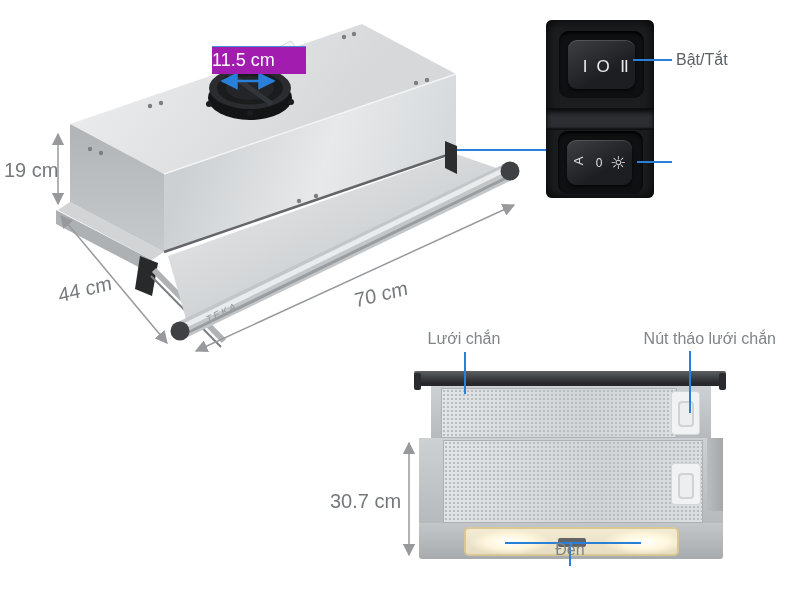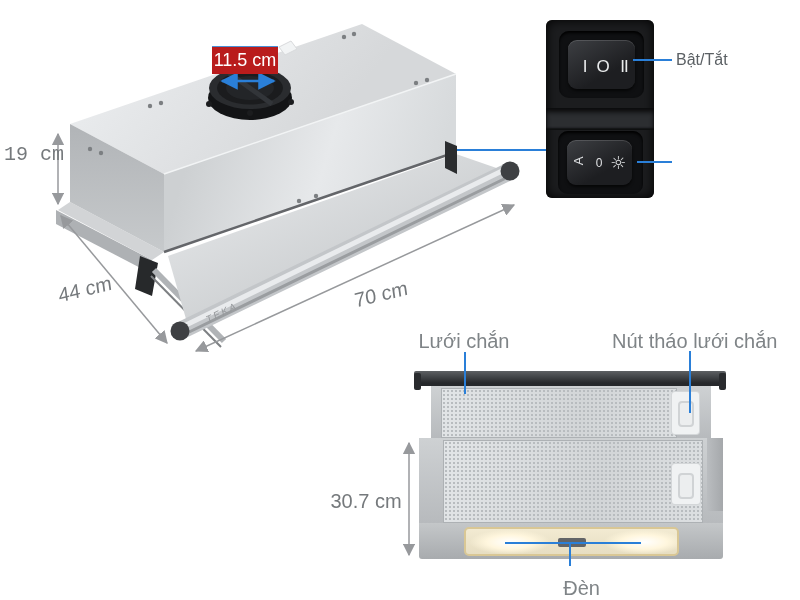--- a/index.html
+++ b/index.html
@@ -2,25 +2,25 @@
 <html><head>
 <meta charset="utf-8">
 <style>
   html,body{margin:0;padding:0;background:#fff;}
   .page{position:relative;width:800px;height:600px;background:#ffffff;overflow:hidden;
         font-family:"Liberation Sans","DejaVu Sans",sans-serif;}
   .abs{position:absolute;}.z2{z-index:2}
 
   
   .dim-label{position:absolute;color:#75797c;font-size:20px;line-height:1.1;white-space:nowrap;z-index:3;}
-  .ann-label{position:absolute;color:#7f8487;font-size:20px;line-height:1.1;white-space:nowrap;z-index:3;}
+  .ann-label{position:absolute;color:#7f8487;font-size:16px;line-height:1.1;white-space:nowrap;z-index:3;}
   .sw-label{position:absolute;color:#5b6064;font-size:16px;line-height:1.1;white-space:nowrap;z-index:3;}
-  .duct-label{position:absolute;left:212px;top:46px;width:66px;height:27px;background:#b91c1c;
+  .duct-label{position:absolute;left:212px;top:46px;width:94px;height:27px;background:#a21caf;
               border-top:1px solid #4a90d6;color:#ffffff;font-size:18px;line-height:26px;
-              text-align:center;z-index:3;}
+              text-align:left;z-index:3;}
 
   
   .panel{position:absolute;left:546px;top:20px;width:108px;height:178px;background:#1c1d1f;
          border-radius:6px;z-index:1;box-shadow:inset 0 0 12px #000;}
   .panel-groove{position:absolute;left:0;top:88px;width:108px;height:22px;background:#2c2e31;
          box-shadow:inset 0 4px 5px #0a0a0b, inset 0 -2px 2px #0e0f10;}
   .sw-recess{position:absolute;background:#0f1012;border-radius:10px;box-shadow:inset 0 2px 3px #000;}
   .rocker{position:absolute;border-radius:9px;background:linear-gradient(150deg,#3d3f43,#1d1e21 65%);
           box-shadow:inset 0 1px 0 rgba(255,255,255,.14), 0 2px 3px rgba(0,0,0,.65);}
 
@@ -187,24 +187,24 @@
       <text x="624" y="72" font-size="17" letter-spacing="-1">II</text>
     </g>
     <g fill="#dfe1e3" text-anchor="middle">
       <text x="580" y="168" font-size="13" transform="rotate(-90 578 163)">A</text>
       <text x="599" y="167" font-size="12">0</text>
       <text x="618" y="169" font-size="18" font-family="DejaVu Sans">☼</text>
     </g>
   </svg>
 
   <div class="duct-label">11.5 cm</div>
-  <div class="dim-label" style="left:4px;top:144px;width:50px;text-align:right;font-family:Liberation Mono, monospace;">19 cm</div>
+  <div class="dim-label" style="left:4px;top:159px;width:50px;text-align:right;">19 cm</div>
   <div class="dim-label" style="left:54px;top:278px;width:62px;text-align:center;transform:rotate(-14deg) skewX(-6deg);">44 cm</div>
   <div class="dim-label" style="left:349px;top:283px;width:64px;text-align:center;transform:rotate(-14deg) skewX(-6deg);">70 cm</div>
-  <div class="dim-label" style="left:330px;top:490px;width:72px;text-align:center;">30.7 cm</div>
+  <div class="dim-label" style="left:330px;top:490px;width:72px;text-align:left;">30.7 cm</div>
 
   <div class="sw-label" style="left:676px;top:51px;">Bật/Tắt</div>
 
   <div class="ann-label" style="left:412px;top:330px;width:104px;text-align:center;">Lưới chắn</div>
-  <div class="ann-label" style="left:600px;top:330px;width:176px;text-align:left;margin-left:12px;">Nút tháo lưới chắn</div>
-  <div class="ann-label" style="left:540px;top:577px;width:60px;text-align:right;">Đèn</div>
+  <div class="ann-label" style="left:600px;top:330px;width:176px;text-align:right;">Nút tháo lưới chắn</div>
+  <div class="ann-label" style="left:540px;top:541px;width:60px;text-align:center;">Đèn</div>
 
 </div>
 
 </body></html>

